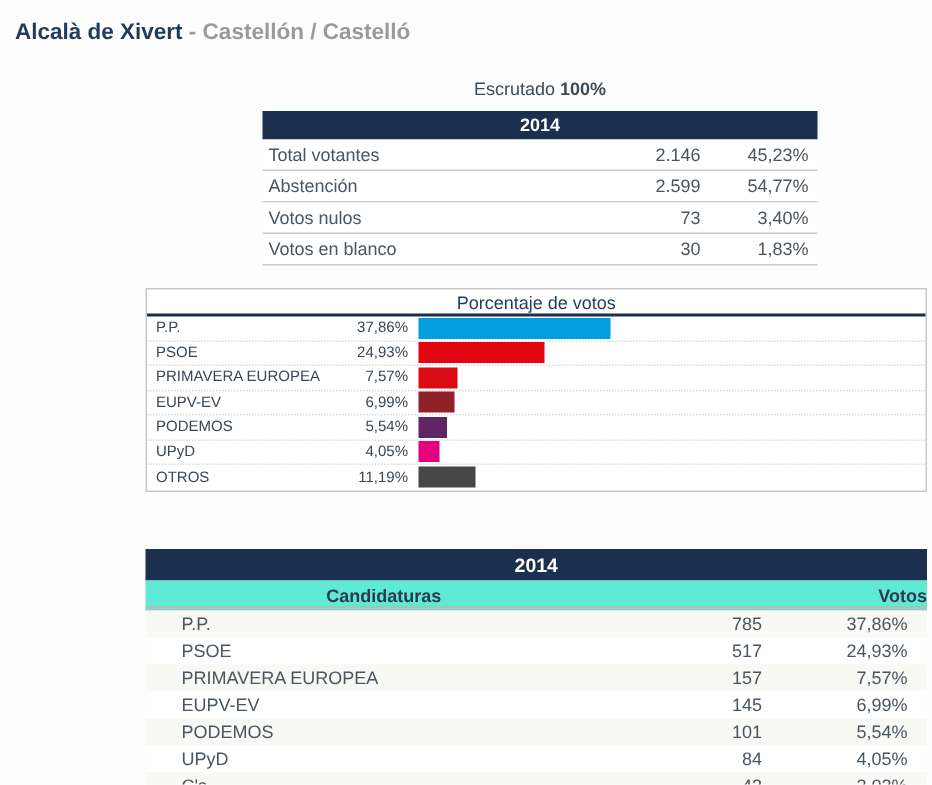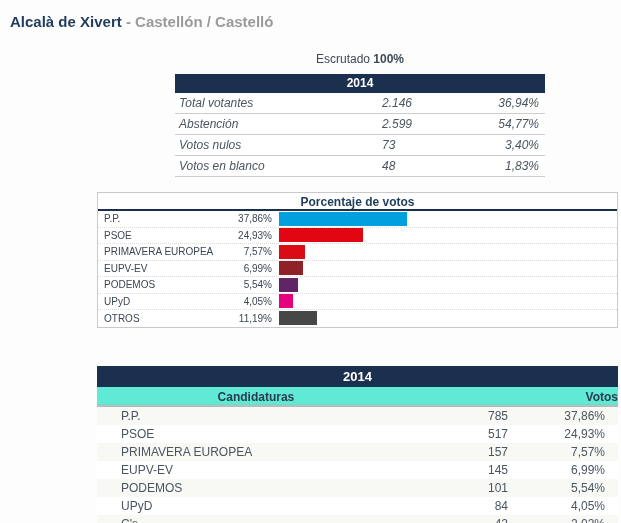--- a/index.html
+++ b/index.html
@@ -12,29 +12,29 @@
   .page-subtitle { color:#9a9a9a; }
 
   
   .summary-wrap { width:370px; margin:20px 0 15px 175px; }
   .escrutado { text-align:center; font-size:12px; color:#3d4a59; height:18px;
     line-height:18px; margin-bottom:6px; }
   .escrutado b { font-weight:bold; }
   .year-header { background:#1b2f4e; color:#ffffff; font-weight:bold; font-size:12px;
     text-align:center; height:19px; line-height:19px; }
   .summary-row { display:flex; height:21px; line-height:20px; font-size:12px;
-    color:#4a5560; border-bottom:1px solid #cccccc; background:#ffffff;font-style:italic; }
+    color:#4a5560; border-bottom:1px solid #cccccc; background:#ffffff; }
   .summary-row .lbl { flex:1; padding-left:4px; }
-  .summary-row .val { width:85px; }
+  .summary-row .val { width:85px; text-align:right; }
   .summary-row .pct { width:78px; text-align:right; padding-right:6px; }
 
   
   .chart-box { width:521px; margin:3px 0 0 97px; border:1px solid #c9c9c9;
     background:#ffffff; }
-  .chart-title { font-size:12px; font-weight:bold; color:#1f3c5c; text-align:center;
+  .chart-title { font-size:12px; font-weight:normal; color:#1f3c5c; text-align:center;
     height:18px; line-height:18px; border-bottom:2px solid #1b2f4e; }
   .chart-row { display:flex; align-items:center; height:16.5px;
     border-bottom:1px dotted #dcdcdc; font-size:10px; color:#3a4653; }
   .chart-row:last-child { border-bottom:none; }
   .chart-row .clbl { width:112px; padding-left:6px; white-space:nowrap; }
   .chart-row .cpct { width:62px; text-align:right; }
   .chart-row .track { flex:1; margin-left:7px; height:14px; position:relative; }
   .chart-row .bar { height:14px; }
 
   
@@ -62,35 +62,35 @@
 <div class="summary-wrap">
   <div class="escrutado">
     <span>Escrutado</span>
     <b>100%</b>
   </div>
   <div class="year-header">2014</div>
 
   <div class="summary-row">
     <span class="lbl">Total votantes</span>
     <span class="val">2.146</span>
-    <span class="pct">36,94%</span>
+    <span class="pct">45,23%</span>
   </div>
   <div class="summary-row">
     <span class="lbl">Abstención</span>
     <span class="val">2.599</span>
     <span class="pct">54,77%</span>
   </div>
   <div class="summary-row">
     <span class="lbl">Votos nulos</span>
     <span class="val">73</span>
     <span class="pct">3,40%</span>
   </div>
   <div class="summary-row">
     <span class="lbl">Votos en blanco</span>
-    <span class="val">48</span>
+    <span class="val">30</span>
     <span class="pct">1,83%</span>
   </div>
 </div>
 
 <div class="chart-box">
   <div class="chart-title">Porcentaje de votos</div>
 
   <div class="chart-row">
     <span class="clbl">P.P.</span>
     <span class="cpct">37,86%</span>

